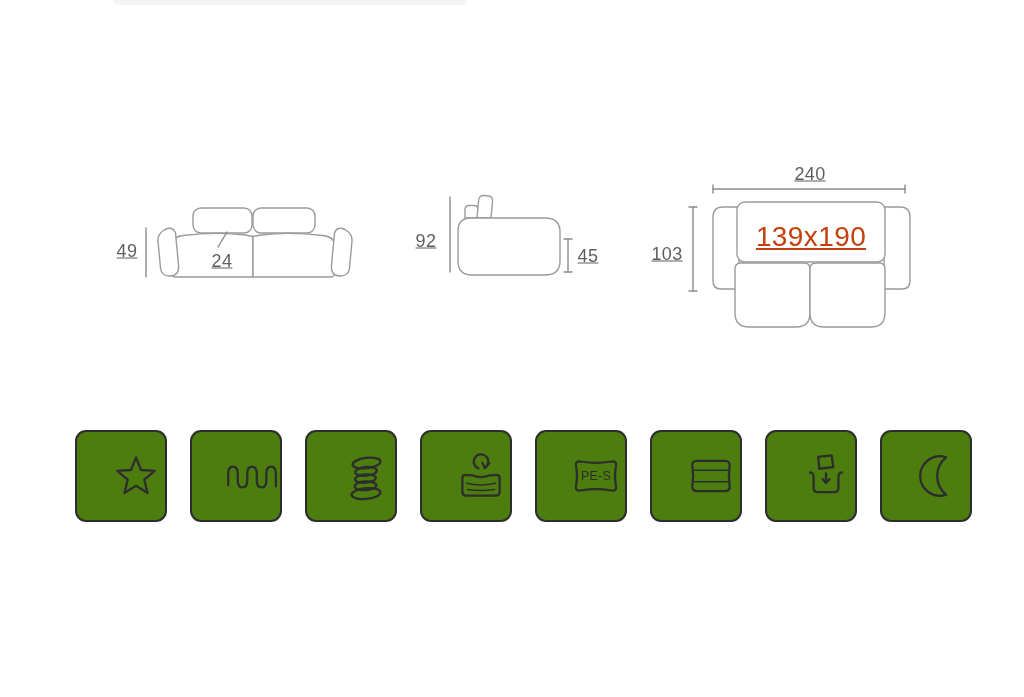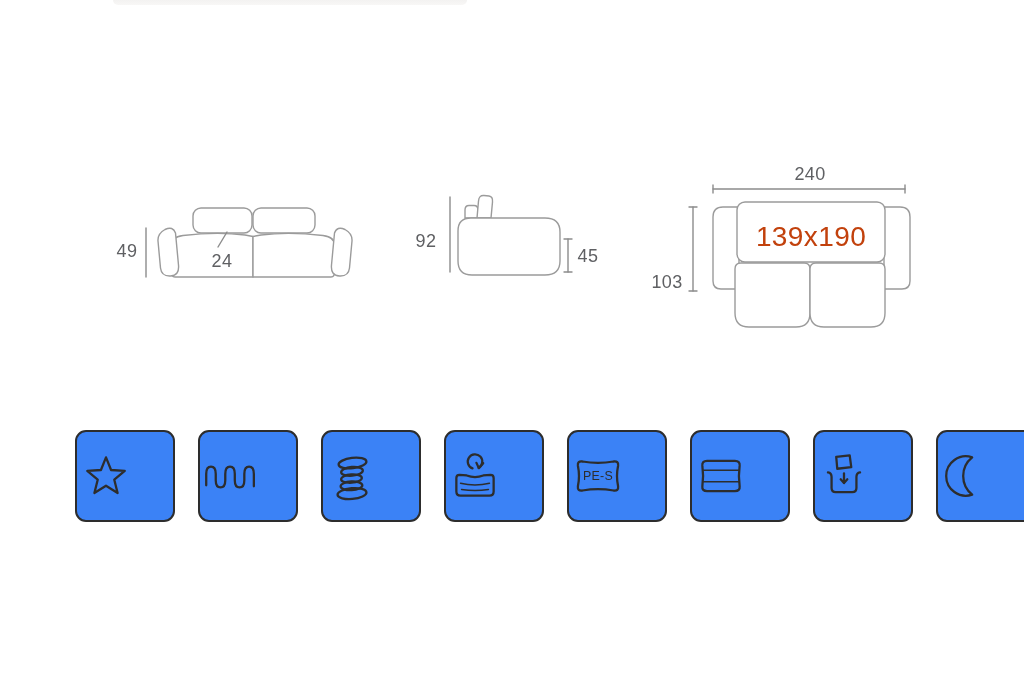--- a/index.html
+++ b/index.html
@@ -9,30 +9,30 @@
   }
   .top-strip{
     position:absolute;left:113px;top:0;width:354px;height:5px;
     background:linear-gradient(#f3f2f1,#f8f7f6);
     border-radius:0 0 6px 6px;
   }
   .diagram{position:absolute;}
   .diagram svg{display:block;}
   .dim-label{
     position:absolute;transform:translate(-50%,-50%);
-    color:#5f6063;font-size:18px;letter-spacing:.4px;white-space:nowrap;
+    color:#5f6063;font-size:18px;letter-spacing:.4px;white-space:nowrap;text-decoration:underline;
   }
   .dim-label.big{font-size:28px;color:#c2410c;}
   .icon-row{
     position:absolute;left:75px;top:430px;display:flex;gap:23px;
   }
   .icon-box{
-    width:100px;height:92px;box-sizing:border-box;background:#3b82f6;
+    width:92px;height:92px;box-sizing:border-box;background:#4d7c0f;
     border:2px solid #2d2d2d;border-radius:11px;
-    display:flex;align-items:center;justify-content:flex-start;
+    display:flex;align-items:center;justify-content:flex-end;
   }
   .icon-box svg{width:58px;height:58px;}
   .glyph{stroke:#2d2d2d;stroke-width:2.2;fill:none;stroke-linecap:round;stroke-linejoin:round;}
   .glyph-thin{stroke:#2d2d2d;stroke-width:1.4;fill:none;stroke-linecap:round;}
   .glyph-text{fill:#2d2d2d;font-family:"Liberation Sans",sans-serif;font-size:12px;letter-spacing:.3px;}
   .sketch{stroke:#9b9b9b;stroke-width:1.4;fill:#ffffff;stroke-linejoin:round;}
   .dimline{stroke:#8c8c8c;stroke-width:1.4;stroke-linecap:round;}
 </style>
 </head>
 <body>
@@ -89,21 +89,21 @@
       <path class="sketch" d="M171,105 L234,105 Q240,105 240,111 L240,155 Q240,169 226,169 L179,169 Q165,169 165,155 L165,111 Q165,105 171,105 Z"></path>
 
       <line class="dimline" x1="68" y1="31" x2="260" y2="31"></line>
       <line class="dimline" x1="68" y1="27" x2="68" y2="35"></line>
       <line class="dimline" x1="260" y1="27" x2="260" y2="35"></line>
       <line class="dimline" x1="48" y1="49" x2="48" y2="133"></line>
       <line class="dimline" x1="44" y1="49" x2="52" y2="49"></line>
       <line class="dimline" x1="44" y1="133" x2="52" y2="133"></line>
     </svg>
     <span class="dim-label" style="left:165px;top:16px;">240</span>
-    <span class="dim-label" style="left:22px;top:96px;margin-top:28px;">103</span>
+    <span class="dim-label" style="left:22px;top:96px;">103</span>
     <span class="dim-label big" style="left:166px;top:79px;">139x190</span>
   </div>
 
   <div class="icon-row">
 
     <div class="icon-box">
       <svg viewBox="0 0 56 56">
         <polygon class="glyph" points="28,10 32.9,22.2 46.1,23.1 36,31.6 39.2,44.4 28,37.4 16.8,44.4 20,31.6 9.9,23.1 23.1,22.2"></polygon>
       </svg>
     </div>

